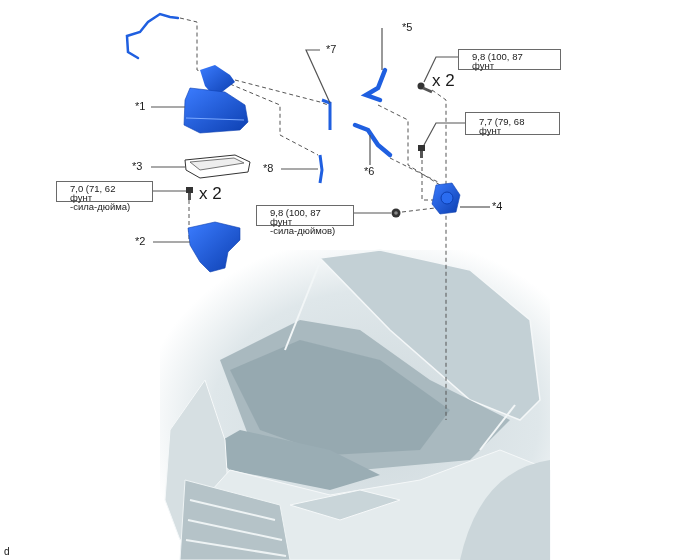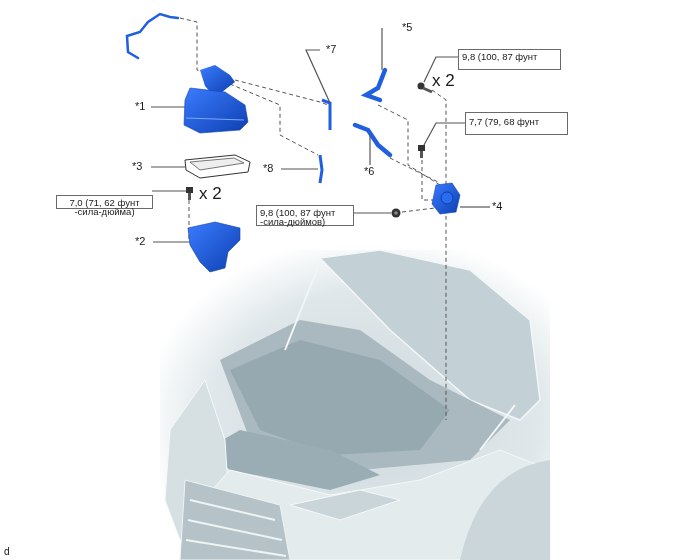--- a/index.html
+++ b/index.html
@@ -1,21 +1,21 @@
 <!DOCTYPE html>
 <html><head>
 <meta charset="utf-8">
 <style>
   html, body { margin: 0; padding: 0; background: #ffffff; }
   body { width: 688px; height: 560px; position: relative; overflow: hidden;
          font-family: "Liberation Sans", sans-serif; color: #222; }
   #diagram { position: absolute; left: 0; top: 0; width: 688px; height: 560px; }
   .callout { position: absolute; font-size: 11px; color: #1a1a1a; line-height: 11px; }
   .torque-box { position: absolute; border: 1.5px solid #6a6a6a; background: #fff;
-                font-size: 9.5px; line-height: 9px; padding: 2px 3px; box-sizing: border-box; color: #1a1a1a; }
+                font-size: 9.5px; line-height: 9px; padding: 2px 13px; box-sizing: border-box; color: #1a1a1a; }
   .qty { position: absolute; font-size: 17px; color: #1a1a1a; }
   .corner-mark { position: absolute; left: 4px; top: 546px; font-size: 10px; color: #111; }
 </style>
 </head>
 <body>
 
 <svg id="diagram" viewBox="0 0 688 560" xmlns="http://www.w3.org/2000/svg">
   <defs>
     <radialGradient id="carfade" cx="0.55" cy="0.55" r="0.6">
       <stop offset="0" stop-color="#cfd9dd"></stop>
@@ -139,33 +139,33 @@
 
 <div class="callout" style="left:135px;top:101px;">*1</div>
 <div class="callout" style="left:135px;top:236px;">*2</div>
 <div class="callout" style="left:132px;top:161px;">*3</div>
 <div class="callout" style="left:492px;top:201px;">*4</div>
 <div class="callout" style="left:402px;top:22px;">*5</div>
 <div class="callout" style="left:364px;top:166px;">*6</div>
 <div class="callout" style="left:326px;top:44px;">*7</div>
 <div class="callout" style="left:263px;top:163px;">*8</div>
 
-<div class="torque-box" style="left:56px;top:195px;width:97px;height:14px;text-align:center;">
+<div class="torque-box" style="left:56px;top:181px;width:97px;height:21px;">
   <div>7,0 (71, 62 фунт</div>
   <div>-сила-дюйма)</div>
 </div>
 <div class="qty" style="left:199px;top:184px;">x 2</div>
 
 <div class="torque-box" style="left:256px;top:205px;width:98px;height:21px;">
   <div>9,8 (100, 87 фунт</div>
   <div>-сила-дюймов)</div>
 </div>
 
 <div class="torque-box" style="left:458px;top:49px;width:103px;height:21px;">
   <div>9,8 (100, 87 фунт</div>
 </div>
 <div class="qty" style="left:432px;top:71px;">x 2</div>
 
-<div class="torque-box" style="left:465px;top:112px;width:103px;height:23px;">
+<div class="torque-box" style="left:465px;top:112px;width:95px;height:23px;">
   <div style="padding-top:2px;">7,7 (79, 68 фунт</div>
 </div>
 
 <div class="corner-mark">d</div>
 
 </body></html>

